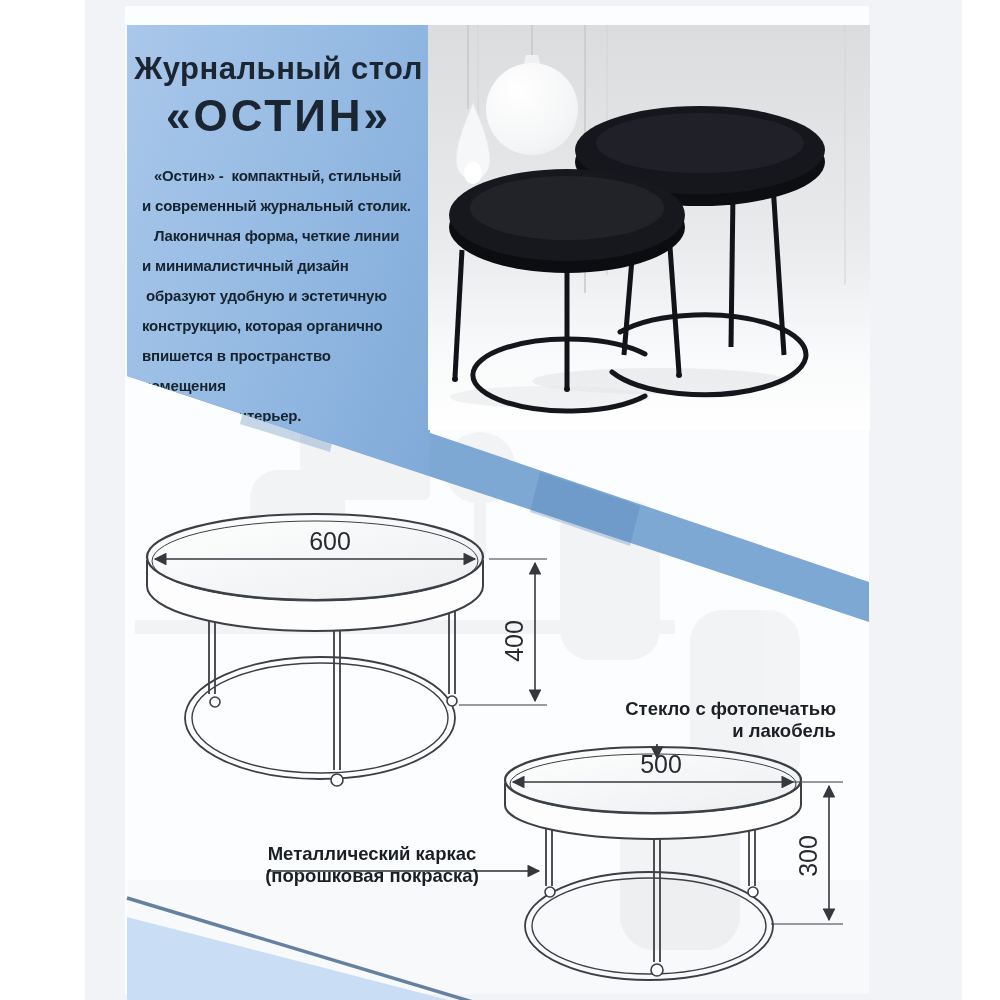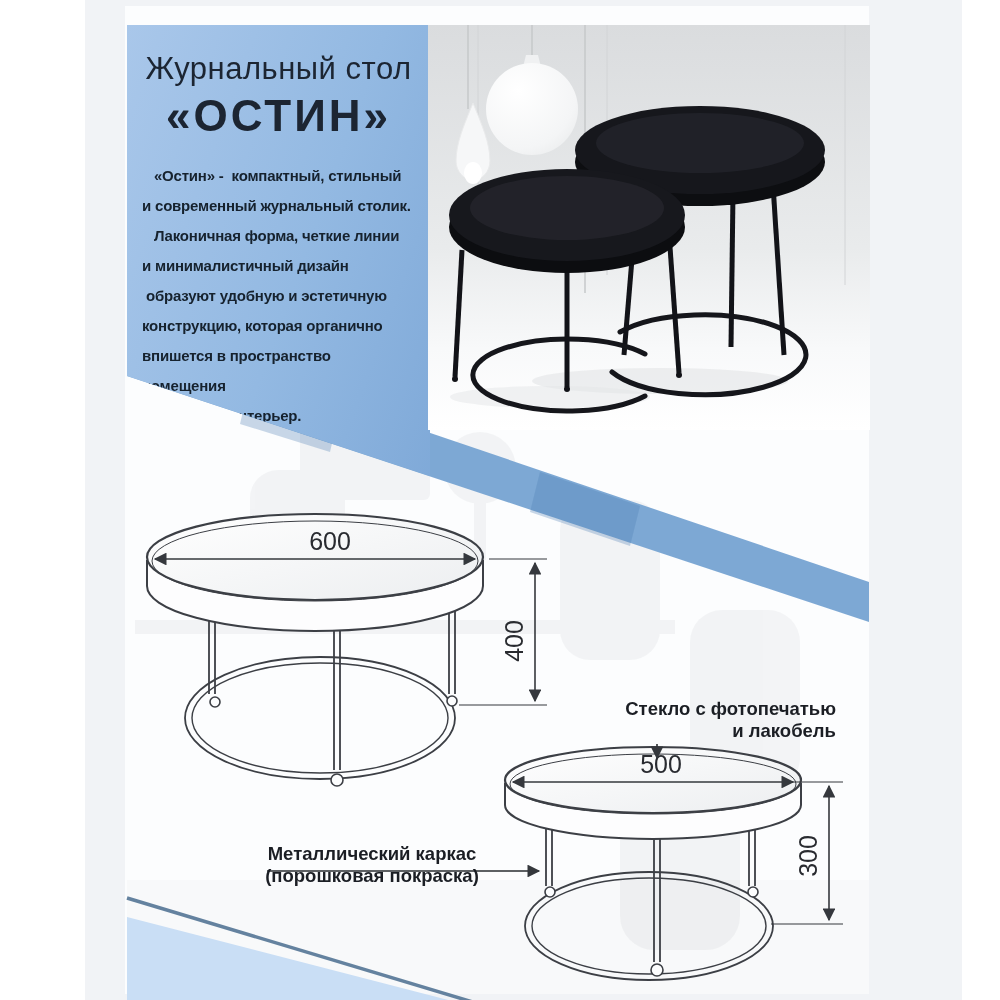--- a/index.html
+++ b/index.html
@@ -4,21 +4,21 @@
 <style>
   html,body{margin:0;padding:0;background:#ffffff;}
   .canvas{position:relative;width:1000px;height:1000px;background:#ffffff;overflow:hidden;
           font-family:"Liberation Sans", sans-serif;}
   .layer{position:absolute;left:0;top:0;}
   
   .panel{position:absolute;left:127px;top:25px;width:303px;height:470px;
          background:linear-gradient(110deg,#a9c7ea 0%,#93b9e2 55%,#7fa9d8 100%);
          clip-path:polygon(0 0,100% 0,100% 451px,0 351px);
          color:#1b2430;text-align:center;}
-  .title1{margin-top:26px;font-size:31px;font-weight:400;letter-spacing:.5px;color:#1c2532;}
+  .title1{margin-top:26px;font-size:31px;font-weight:700;letter-spacing:.5px;color:#1c2532;}
   .title2{margin-top:4px;font-size:44px;font-weight:700;letter-spacing:3px;color:#1c2532;}
   .desc{margin-top:20px;padding:0 12px 0 15px;text-align:left;font-size:15px;font-weight:700;
         letter-spacing:-.2px;line-height:30px;color:#16222e;white-space:pre-wrap;}
   
   .photo{position:absolute;left:428px;top:25px;width:442px;height:405px;overflow:hidden;}
   
   .drawings{position:absolute;left:123px;top:438px;width:746px;height:560px;}
   
   .callout{position:absolute;font-size:18.5px;font-weight:700;color:#1b1e24;line-height:21.5px;
            white-space:pre-line;}

